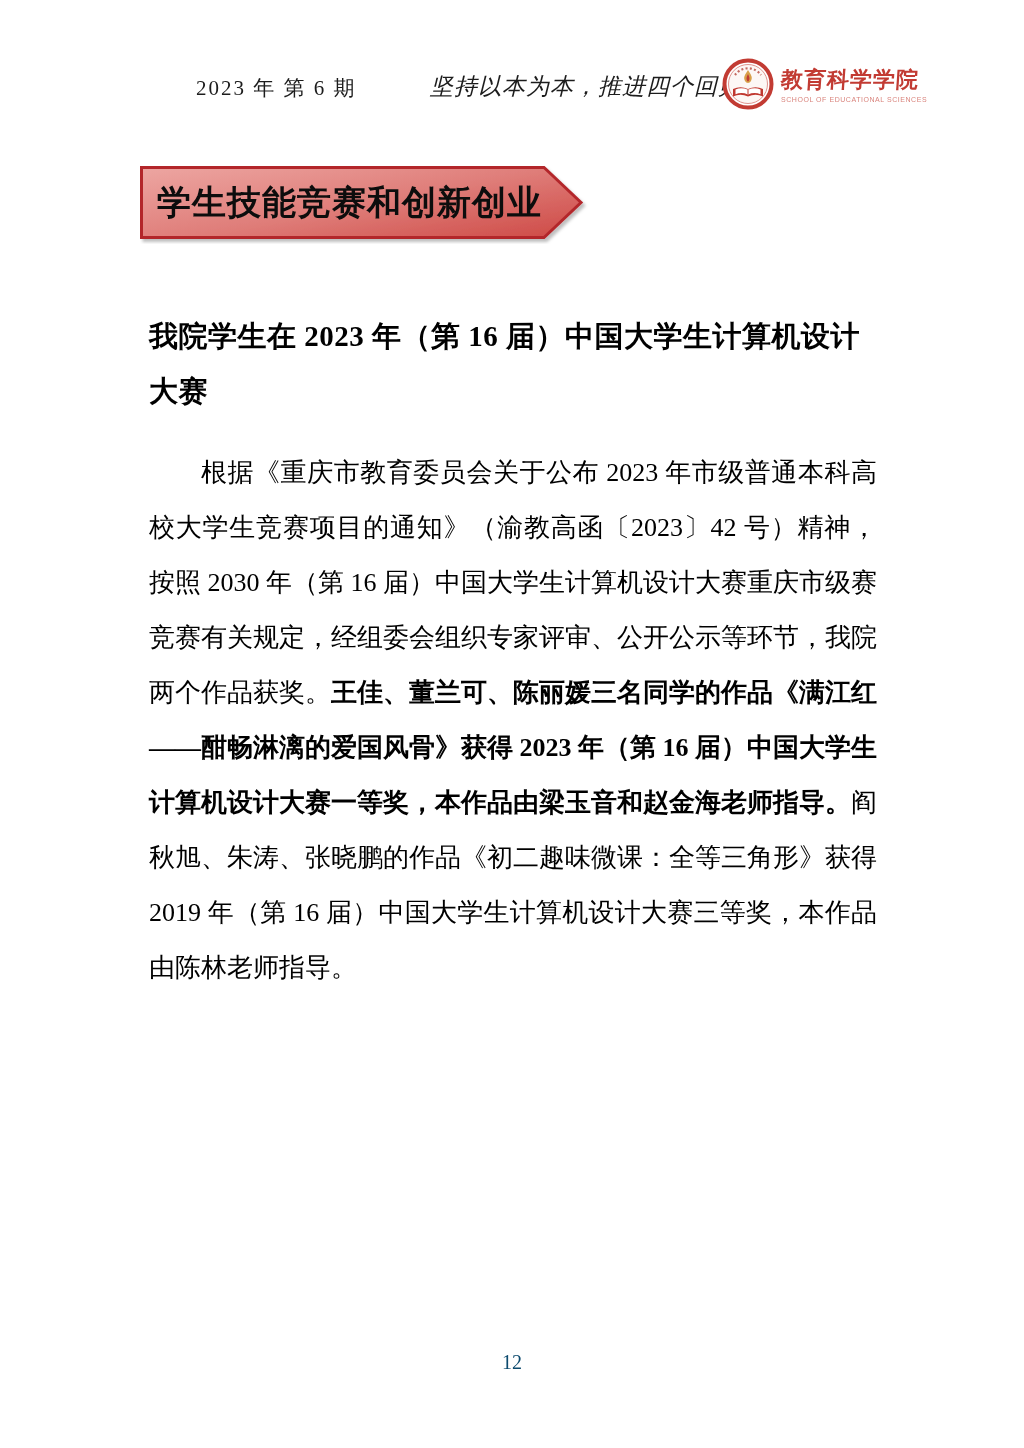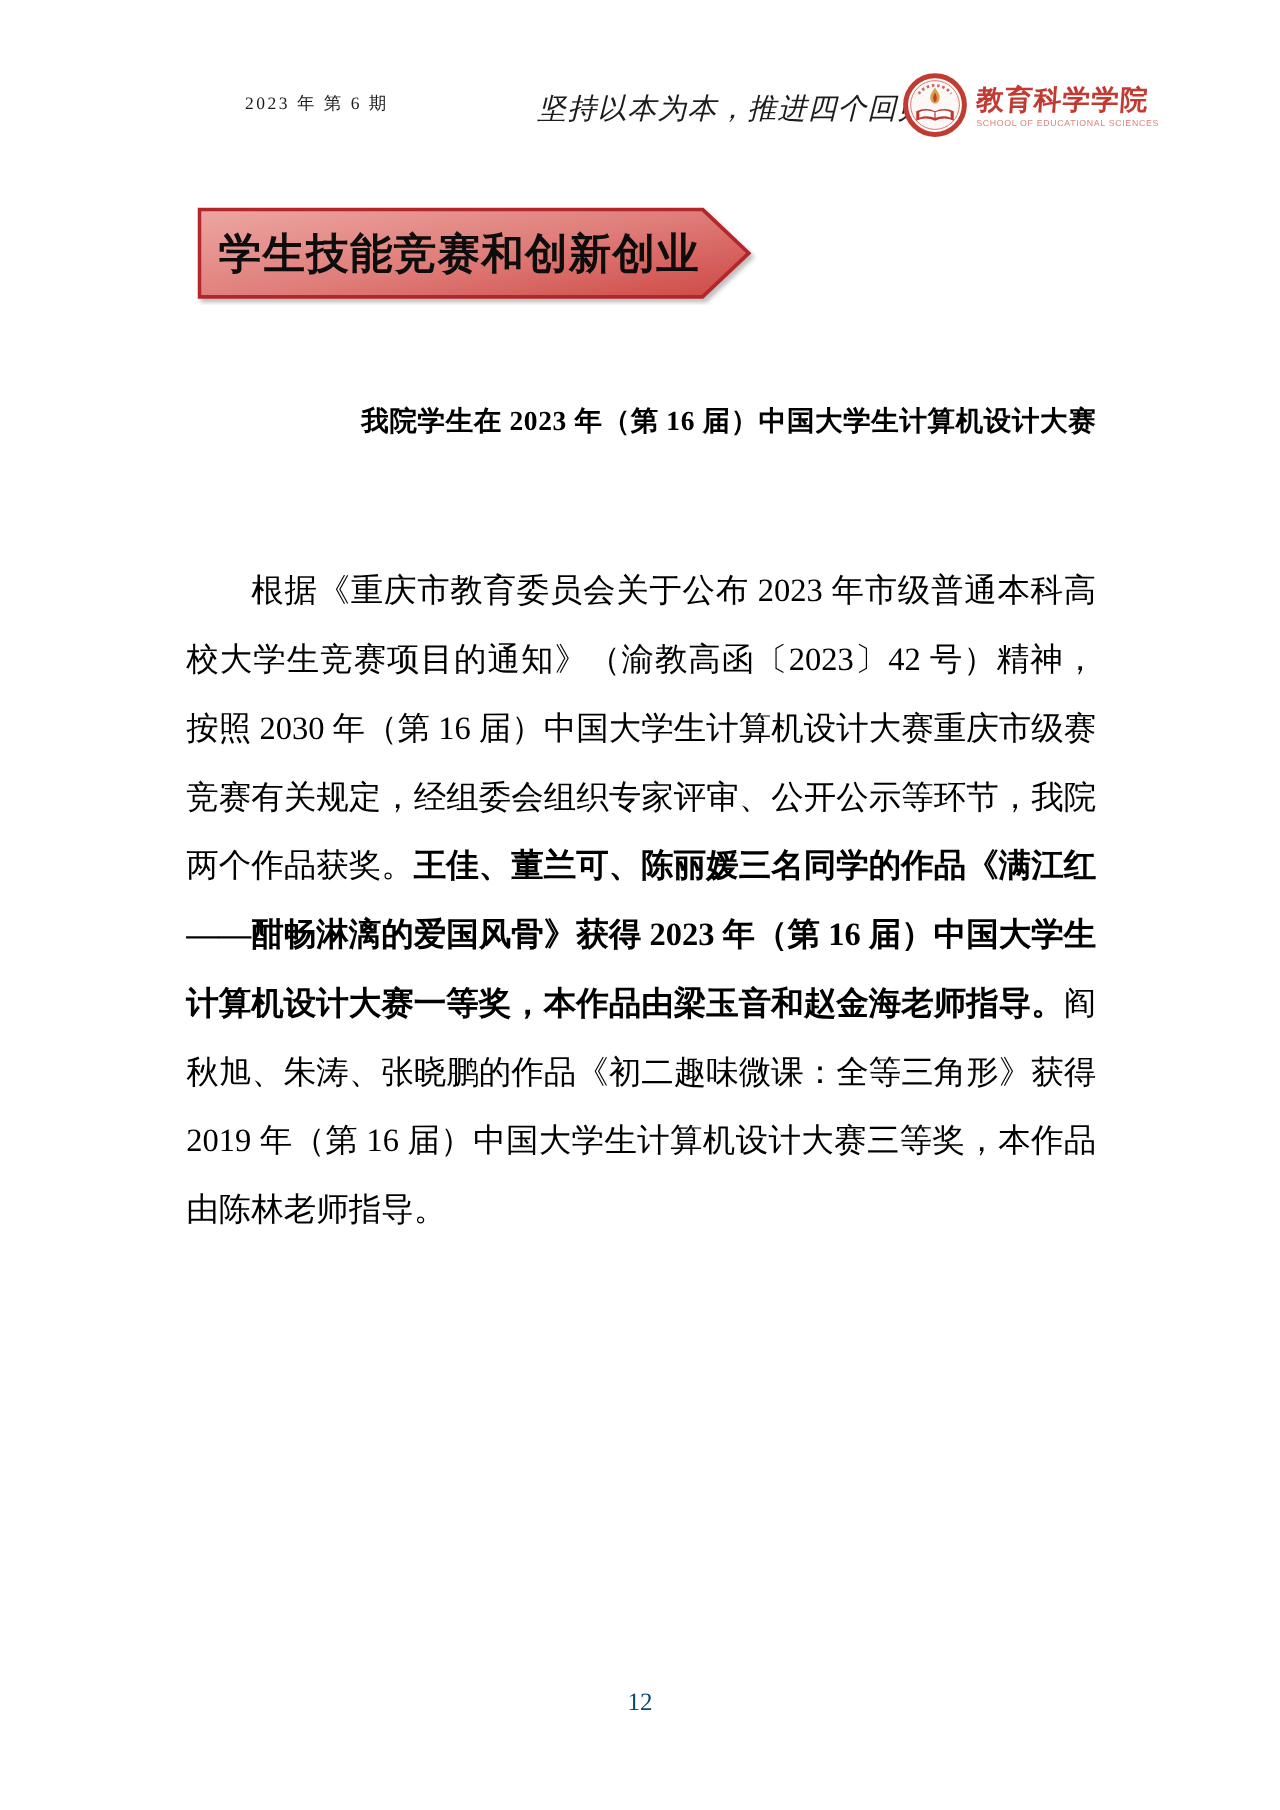--- a/index.html
+++ b/index.html
@@ -8,21 +8,21 @@
     background:#ffffff;
     position:relative;
     overflow:hidden;
     font-family:"Liberation Serif","DejaVu Serif",serif;
     color:#000;
   }
 
   
   .hdr-issue {
     position:absolute; left:196px; top:74px;
-    font-size:14px; letter-spacing:2px; color:#1c1c1c;
+    font-size:21px; letter-spacing:2px; color:#1c1c1c;
     white-space:nowrap;
   }
   .hdr-motto {
     position:absolute; left:430px; top:71px;
     font-size:23px; font-style:italic; letter-spacing:1px;
     color:#1c1c1c; white-space:nowrap;
   }
   .logo {
     position:absolute; left:722px; top:58px;
     display:flex; align-items:center; gap:7px;
@@ -34,33 +34,33 @@
     letter-spacing:1px; white-space:nowrap;
     transform:skewX(-4deg);
   }
   .logo-en {
     font-size:7px; color:#d9837c; letter-spacing:0.55px;
     white-space:nowrap; margin-top:1px;
     font-family:"Liberation Sans","DejaVu Sans",sans-serif;
   }
 
   
-  .banner { position:absolute; left:158px; top:166px; width:452px; height:78px;padding-left:36px; }
+  .banner { position:absolute; left:140px; top:166px; width:452px; height:78px;padding-left:36px; }
   .banner svg { position:absolute; left:0; top:0; }
   .banner-label {
     position:absolute; left:17px; top:0; height:73px;
     display:flex; align-items:center;
     font-size:34px; font-weight:bold; color:#0d0d0d;
     letter-spacing:1px; white-space:nowrap;
   }
 
   
   .article-title {
     position:absolute; left:149px; top:309px; width:728px;
-    text-align:right; font-size:22px; font-weight:bold;
+    text-align:left; font-size:29px; font-weight:bold;
     line-height:55px; letter-spacing:0.5px;
   }
   .article-body {
     position:absolute; left:149px; top:445px; width:728px;
     font-size:26px; line-height:55px;
     text-align:justify; text-justify:inter-ideograph;
   }
   .article-body p { margin:0; text-indent:2em; }
   .seg-bold { font-weight:bold; }
 

